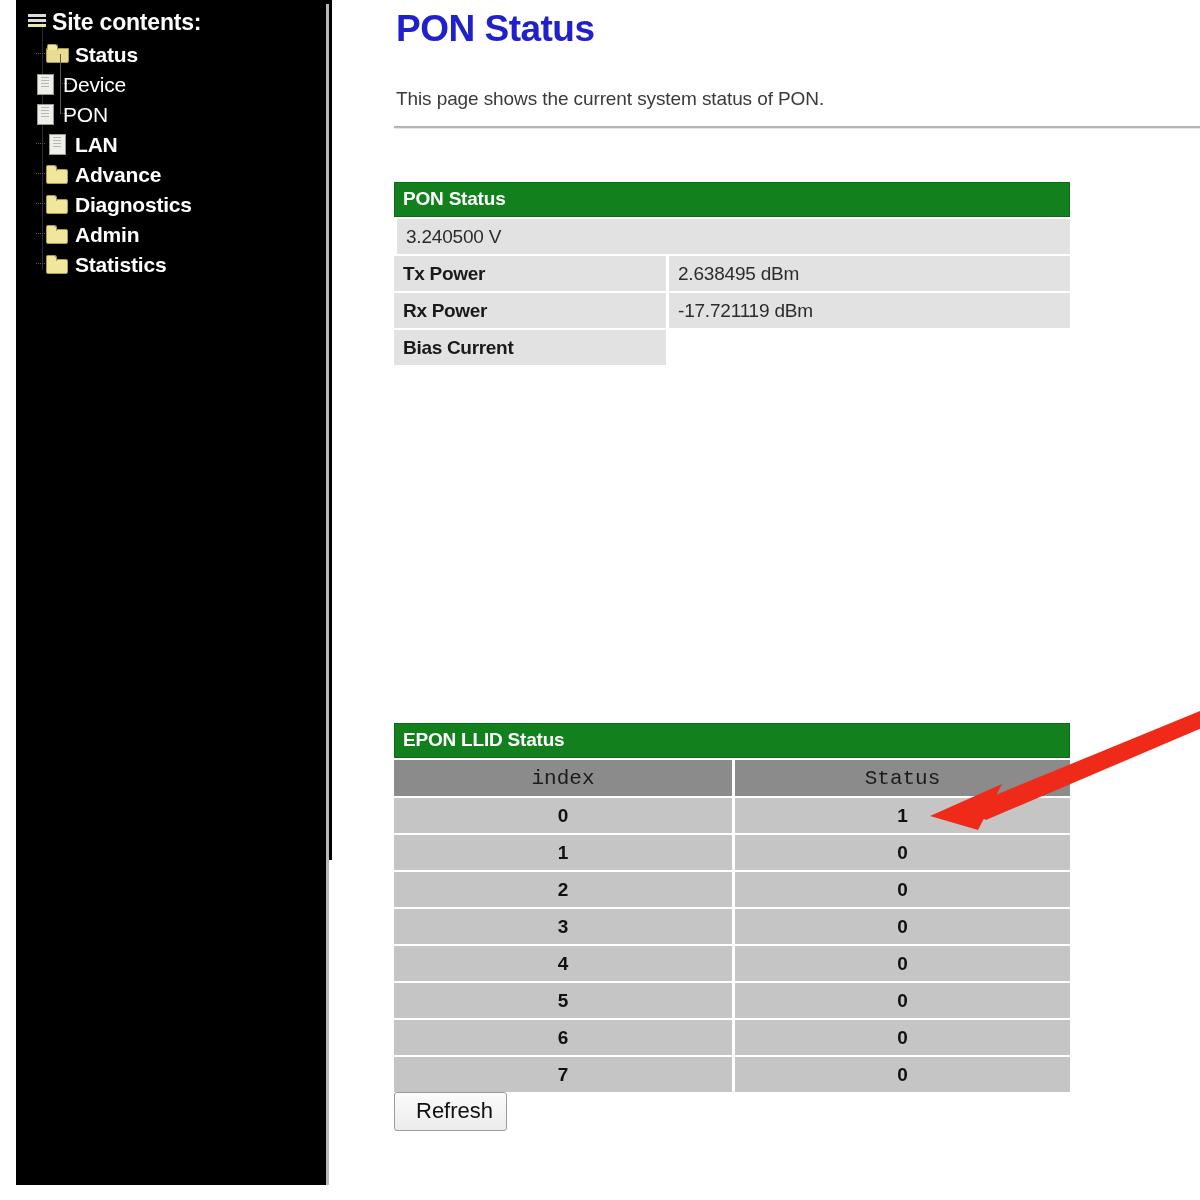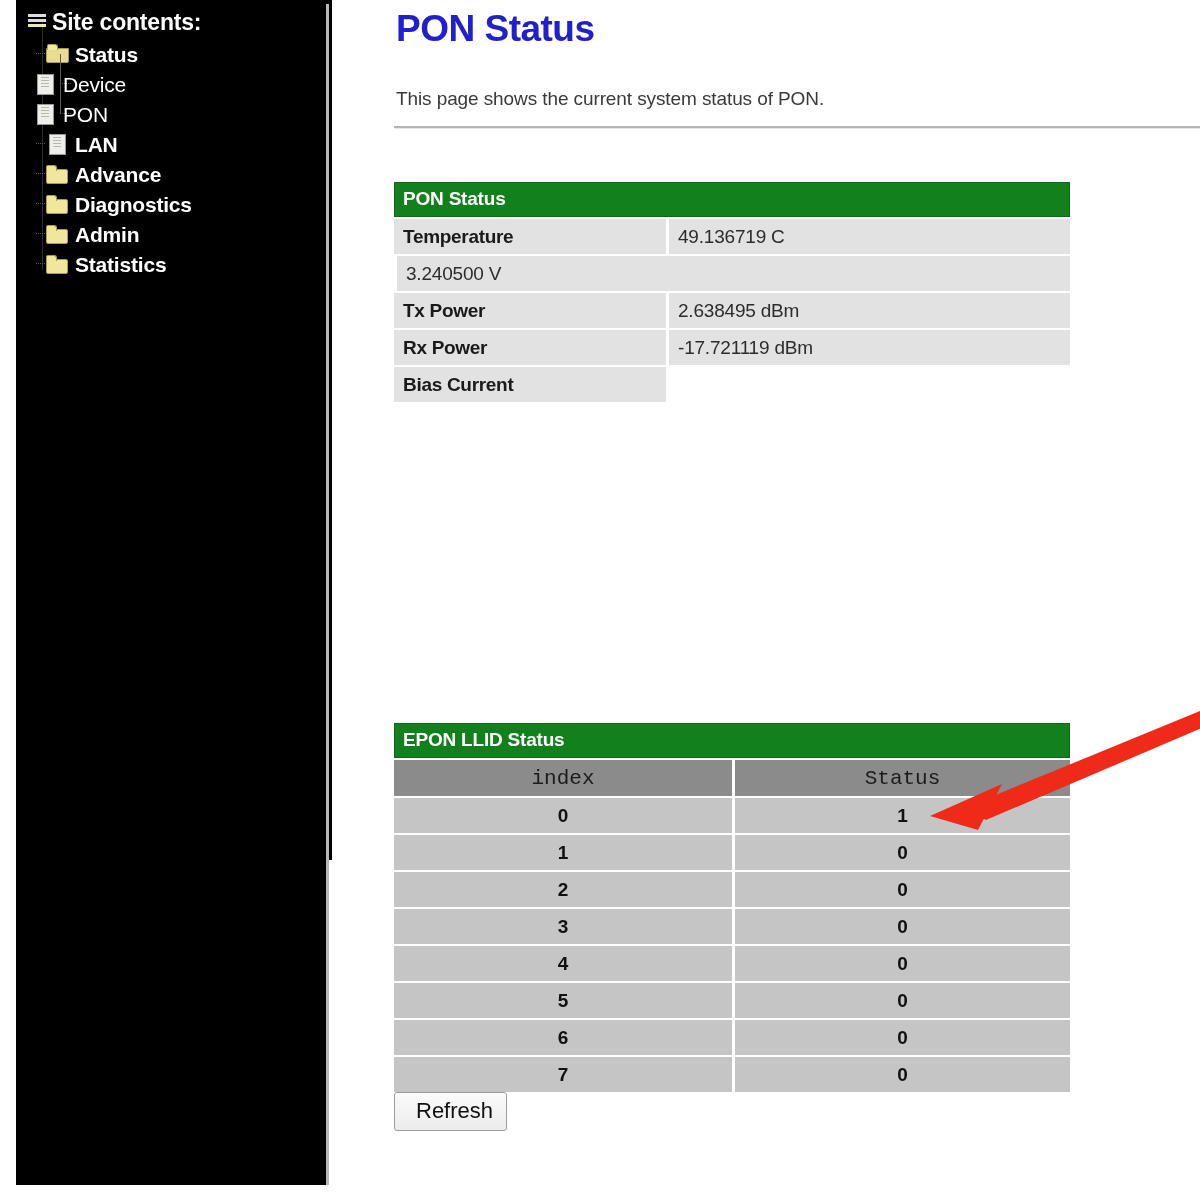--- a/index.html
+++ b/index.html
@@ -347,24 +347,20 @@
   <div id="main">
 
     <div id="page-title">PON Status</div>
     <div id="page-desc">This page shows the current system status of PON.</div>
     <div id="desc-rule"></div>
 
     <div id="pon-table" class="table">
       <div class="caption">PON Status</div>
 
       <div class="prow">
-        <div class="pkey">Temperature</div>
-        <div class="pval">49.136719 C</div>
-      </div>
-      <div class="prow">
         <div class="pval">3.240500 V</div>
       </div>
       <div class="prow">
         <div class="pkey">Tx Power</div>
         <div class="pval">2.638495 dBm</div>
       </div>
       <div class="prow">
         <div class="pkey">Rx Power</div>
         <div class="pval">-17.721119 dBm</div>
       </div>

